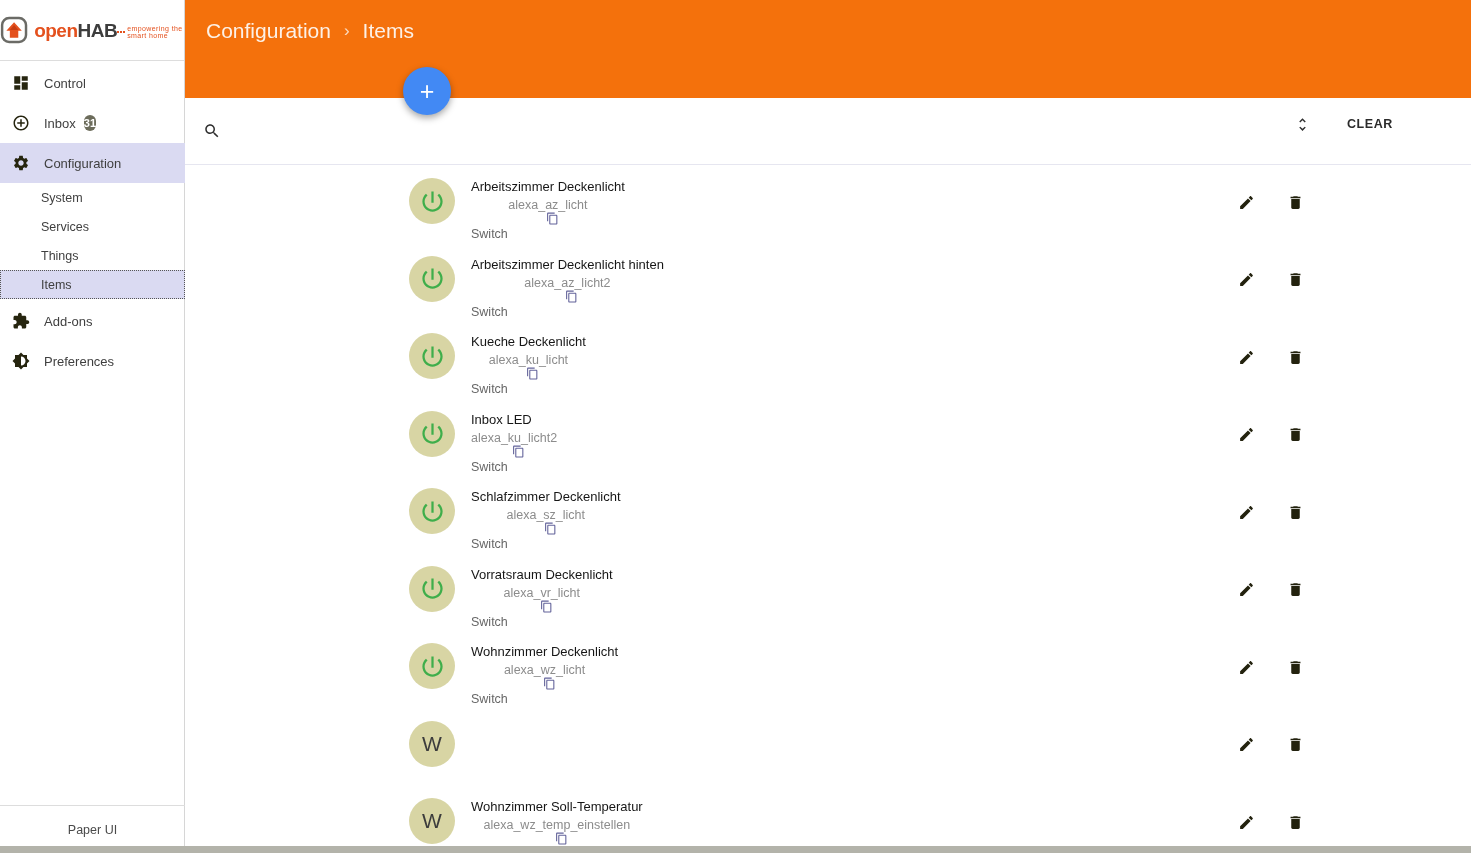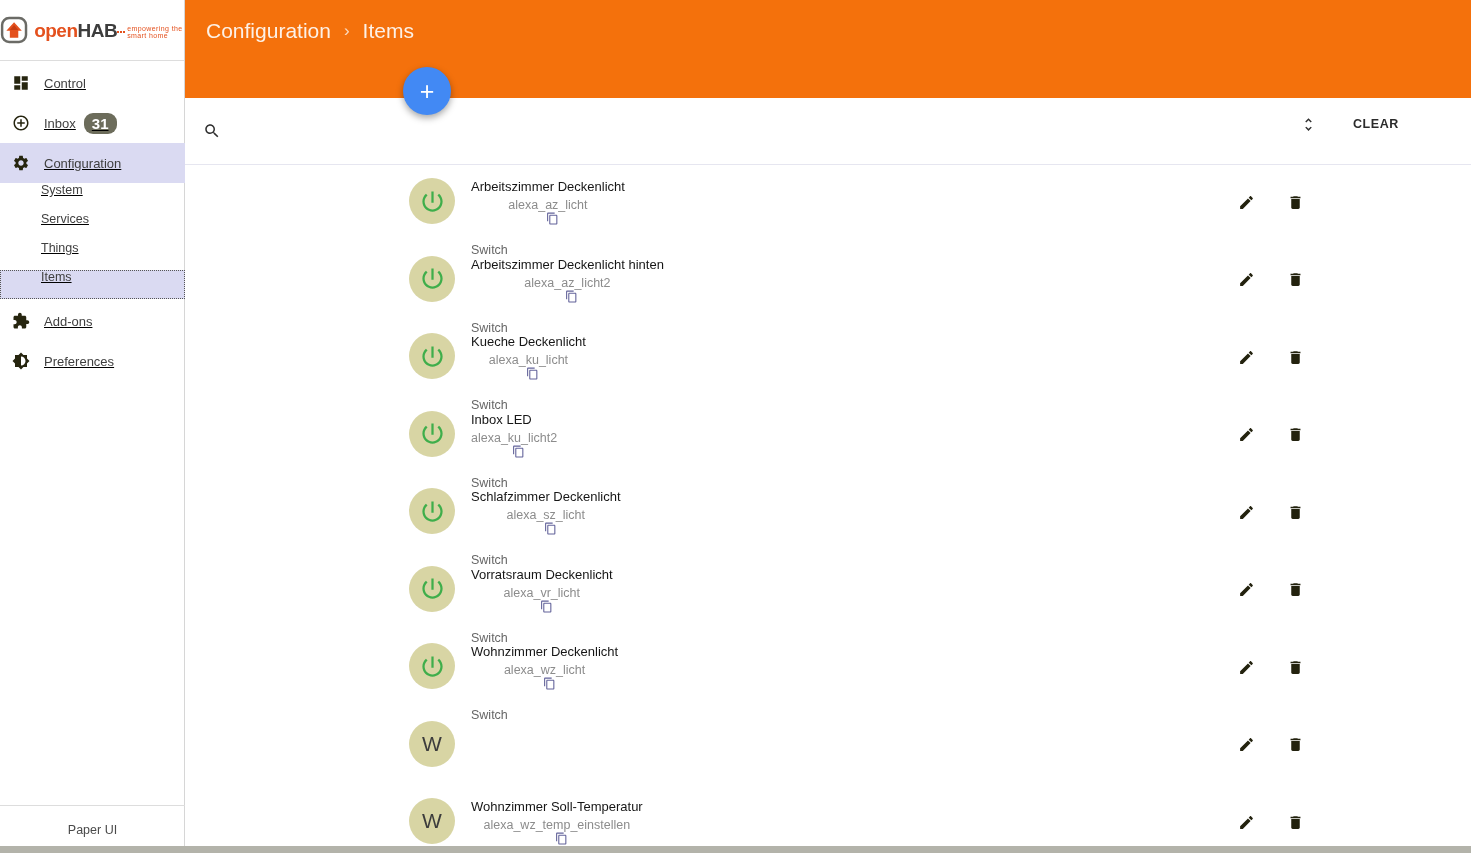--- a/index.html
+++ b/index.html
@@ -14,28 +14,28 @@
   .logo-icon { width:36px; height:36px; }
   .logo-text-block { display:flex; flex-direction:row; line-height:1; }
   .brand-line { font-size:19px; font-weight:700; letter-spacing:-0.5px; }
   .brand-open { color:var(--brand-orange,#e4511e); }
   .brand-hab  { color:#3d3d3d; }
   .tagline { font-size:7px; color:var(--brand-orange,#e4511e); margin-top:3px;
              letter-spacing:0.4px; display:flex; align-items:center; gap:2px; }
   .tag-dots { display:inline-flex; gap:1px; }
   .tag-dots i { width:2px; height:2px; background:var(--brand-orange,#e4511e); display:inline-block; }
 
-  .menu { position:absolute; top:63px; left:0; width:185px;text-decoration:underline; }
+  .menu { position:absolute; top:63px; left:0; width:185px; }
   .menu-item { height:40px; display:flex; align-items:center; padding-left:12px;
                font-size:13px; color:#3f3f3f; cursor:pointer; }
   .menu-item svg { width:18px; height:18px; fill:#26250f; margin-right:14px; flex:none; }
   .menu-item.selected { background:var(--selected-bg,#dadaf2); }
-  .badge { background:var(--badge-bg,#6c6c5b); color:#fff; font-size:15px; font-weight:700;
-           border-radius:9px; padding:2px 8px; margin-left:8px; }
-  .submenu-item { height:29px; display:flex; padding-left:41px;
+  .badge { background:var(--badge-bg,#6c6c5b); color:#fff; font-size:11px; font-weight:700;
+           border-radius:9px; padding:2px 0; margin-left:8px; }
+  .submenu-item { height:29px; display:flex; align-items:center; padding-left:41px;
                   font-size:12.5px; color:#3f3f3f; cursor:pointer; }
   .submenu-item.selected { background:var(--selected-bg,#dadaf2); outline:1px dotted #555; outline-offset:-1px; }
   .menu-gap { height:2px; }
   .sidebar-footer { position:absolute; left:0; top:805px; width:185px; height:48px;
                     border-top:1px solid #ddd; display:flex; align-items:center;
                     justify-content:center; font-size:12.5px; color:#4a4a4a; }
 
   
   .header { position:absolute; left:185px; top:0; width:1286px; height:98px;
             background:var(--header-orange,#f4710c); z-index:1;
@@ -49,42 +49,42 @@
          box-shadow:0 3px 7px rgba(0,0,0,.35); font-family:"Liberation Sans",sans-serif; }
 
   
   .toolbar { position:absolute; left:185px; top:98px; width:1286px; height:67px;
              background:#fff; border-bottom:1px solid #e6e6f0; display:flex;
              align-items:center; padding-left:18px; z-index:2; }
   .search-icon svg { width:18px; height:18px; fill:#2f2f2f; display:block; }
   .search-input { border:none; outline:none; margin-left:19px; font-size:14px; color:#333;
                   width:900px; font-family:"Liberation Sans",sans-serif; }
   .search-input::placeholder { color:#9e9e9e; }
-  .toolbar-right { position:absolute; right:66px; top:0; height:52px;
+  .toolbar-right { position:absolute; right:72px; top:0; height:52px;
                    display:flex; align-items:center; gap:26px; }
   .sort-btn { background:none; border:none; cursor:pointer; padding:4px; }
   .sort-btn svg { width:17px; height:17px; fill:#2f2f2f; display:block; }
   .clear-btn { background:none; border:none; cursor:pointer; font-size:12.5px; font-weight:700;
                letter-spacing:0.6px; color:#2b2b2b; padding:8px 6px;
                font-family:"Liberation Sans",sans-serif; }
 
   
   .list { position:absolute; left:409px; top:165px; width:911px; z-index:0; }
   .row { position:relative; height:77.5px; }
   .item-icon { position:absolute; left:0; top:13px; width:46px; height:46px; border-radius:50%;
                background:var(--icon-circle-bg,#d8d5a4); display:flex; align-items:center;
                justify-content:center; }
   .item-icon svg.power-svg { width:27px; height:27px; fill:var(--power-green,#3fae4b); }
   .item-icon .letter { font-size:21px; color:#3c3c3c; }
   .item-text { position:absolute; left:62px; top:0; padding-top:14px; }
   .item-title { font-size:13px; font-weight:400; color:#161616; line-height:15px; }
   .item-name-line { margin-top:5px; line-height:13px; display:flex; align-items:center;flex-direction:column; }
   .item-name { font-size:12.5px; color:#8c8c8c; }
   .copy-icon { width:13px; height:13px; fill:#63639a; margin-left:9px; cursor:pointer; }
-  .item-type { margin-top:19px; font-size:12.5px; color:#666; line-height:13px; }
+  .item-type { margin-top:3px; font-size:12.5px; color:#666; line-height:13px; }
   .row-actions { position:absolute; left:826px; top:26px; display:flex; gap:27px; }
   .icon-btn { width:22px; height:22px; background:none; border:none; cursor:pointer;
               display:flex; align-items:center; justify-content:center; padding:0; }
   .icon-btn svg { width:17px; height:17px; fill:#23220e; }
 
   
   .hscrollbar { position:absolute; left:0; bottom:0; width:1471px; height:7px;
                 background:#ececec; z-index:6; }
   .hscrollbar .thumb { height:7px; width:1471px; background:#b3b3aa; }
 </style>

